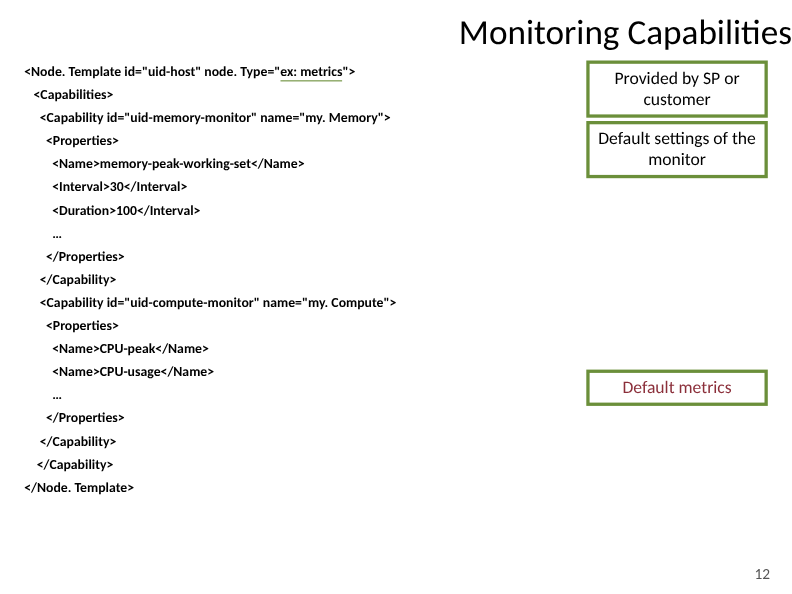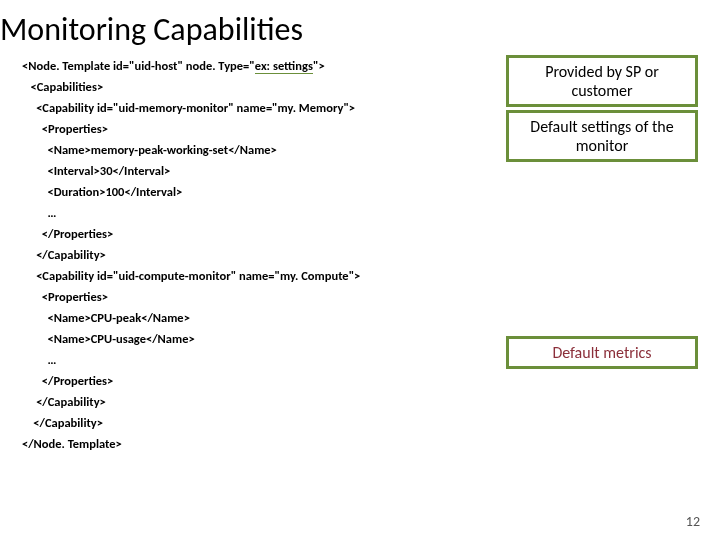--- a/index.html
+++ b/index.html
@@ -6,42 +6,42 @@
     margin: 0;
     padding: 0;
     width: 720px;
     height: 540px;
     background: #ffffff;
     font-family: Calibri, Arial, sans-serif;
     position: relative;
     overflow: hidden;
   }
   .title {
-    text-align: left;
+    text-align: right;
     font-size: 32px;
     color: #000000;
     margin-top: 10px;
     margin-bottom: 8px;
   }
   .code-block {
     position: absolute;
     left: 22px;
     top: 55px;
     font-size: 12.5px;
     line-height: 21px;
     font-weight: bold;
     color: #000000;
   }
   .code-block div {
     white-space: pre;
   }
   .callout {
     position: absolute;
     right: 22px;
-    width: 192px;
+    width: 165px;
     border: 3px solid #6b8f3a;
     background: #ffffff;
     color: #000000;
     text-align: center;
     font-size: 16px;
     padding: 4px 4px;
     box-sizing: border-box;
   }
   .callout1 { top: 55px; }
   .callout2 { top: 110px; }
@@ -56,21 +56,21 @@
   .underline-ex {
     border-bottom: 1px solid #6b8f3a;
   }
 </style>
 </head>
 <body>
 
 <div class="title">Monitoring Capabilities</div>
 
 <div class="code-block">
-  <div><span>&lt;Node. Template id="uid-host" node. Type="</span><span class="underline-ex">ex: settings</span><span>"&gt;</span></div>
+  <div><span>&lt;Node. Template id="uid-host" node. Type="</span><span class="underline-ex">ex: metrics</span><span>"&gt;</span></div>
   <div>   &lt;Capabilities&gt;</div>
   <div>     &lt;Capability id="uid-memory-monitor" name="my. Memory"&gt;</div>
   <div>       &lt;Properties&gt;</div>
   <div>         &lt;Name&gt;memory-peak-working-set&lt;/Name&gt;</div>
   <div>         &lt;Interval&gt;30&lt;/Interval&gt;</div>
   <div>         &lt;Duration&gt;100&lt;/Interval&gt;</div>
   <div>         …</div>
   <div>       &lt;/Properties&gt;</div>
   <div>     &lt;/Capability&gt;</div>
   <div>     &lt;Capability id="uid-compute-monitor" name="my. Compute"&gt;</div>

